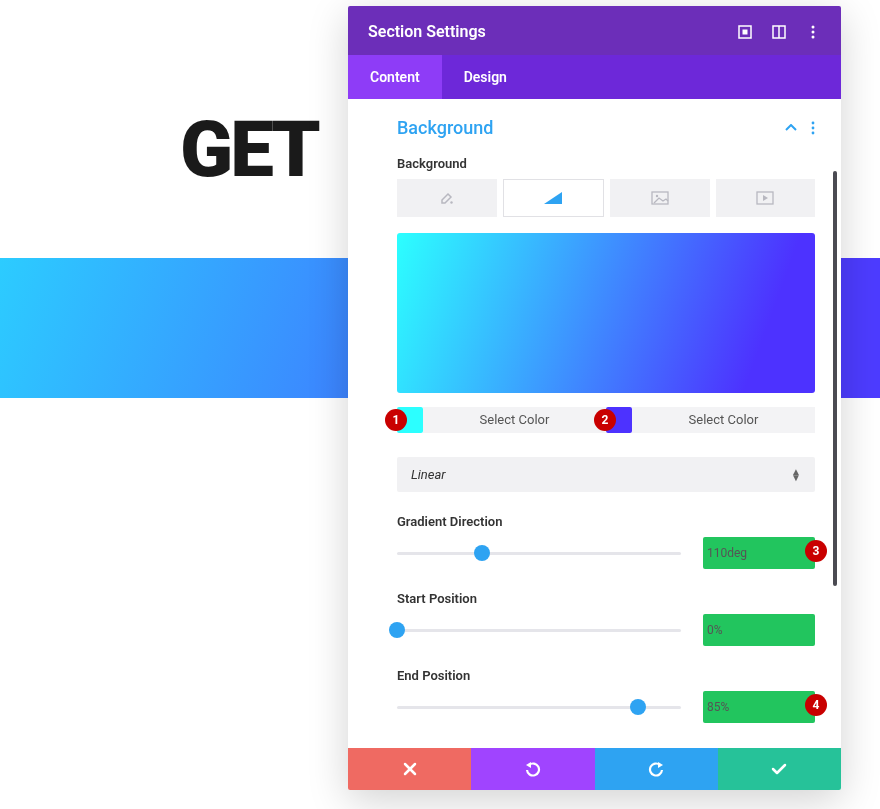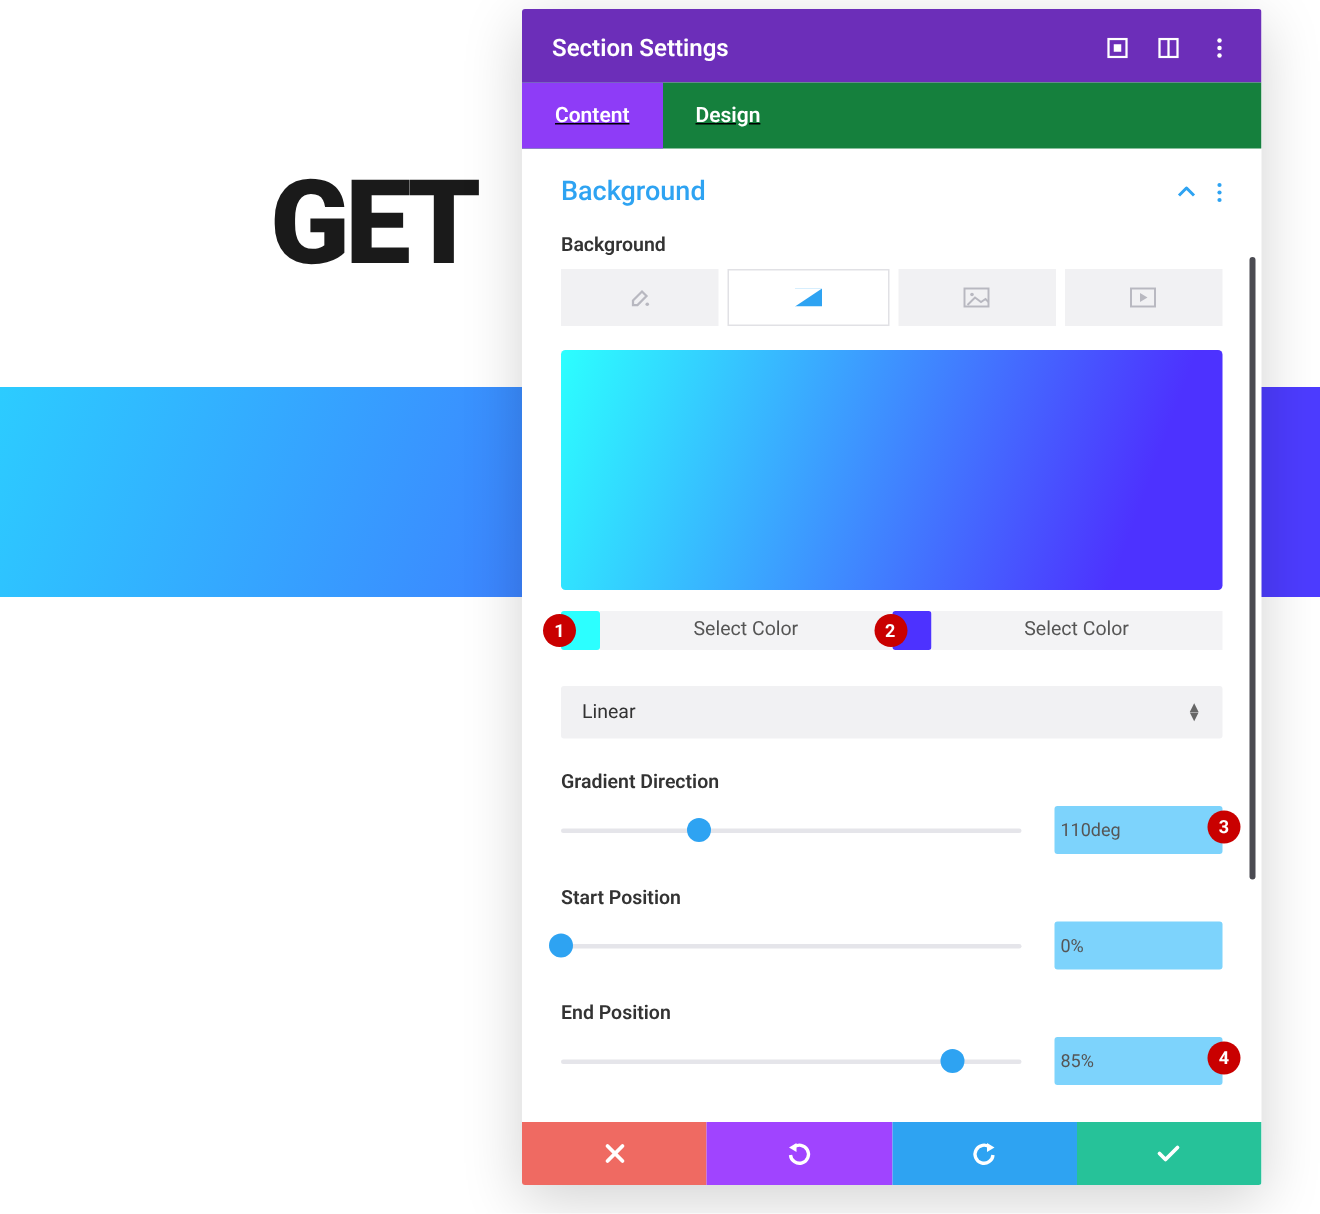--- a/index.html
+++ b/index.html
@@ -8,25 +8,25 @@
   .bg-text { position: absolute; top: 104px; left: 180px; font-size: 78px; font-weight: 900; letter-spacing: -3px; color: #1a1a1a; z-index: 0; }
   .bg-band { position: absolute; top: 258px; left: 0; right: 0; height: 140px; background: linear-gradient(110deg, #2cccff 0%, #4d3cff 85%); z-index: 0; }
 
   .modal { position: absolute; top: 6px; left: 348px; width: 493px; height: 784px; background: #fff; box-shadow: 0 10px 40px rgba(0,0,0,0.18); z-index: 5; display: flex; flex-direction: column; border-radius: 2px; overflow: hidden; }
 
   .hdr { background: #6c2eb9; color: #fff; padding: 16px 20px 14px; display: flex; align-items: center; gap: 10px; }
   .hdr-title { font-size: 16px; font-weight: 600; flex: 1; }
   .hdr-icons { display: flex; gap: 18px; align-items: center; }
   .hdr-icon { width: 16px; height: 16px; display: flex; align-items: center; justify-content: center; cursor: pointer; }
 
-  .tabs { display: flex; background: #15803d; text-decoration: underline; }
+  .tabs { display: flex; background: #6d28d9; }
   .tab { padding: 14px 22px; font-size: 14px; font-weight: 600; color: #fff; cursor: pointer; }
   .tab.active { background: #8e3cf7; }
 
-  .body { flex: 1; overflow: auto; position: relative; }
+  .body { flex: 1; overflow: auto; position: relative; margin-left: 23px; }
   .panel { padding: 18px 26px 30px; }
   .panel-head { display: flex; align-items: center; justify-content: space-between; margin-bottom: 18px; }
   .panel-title { color: #2ea3f2; font-size: 18px; font-weight: 500; }
   .panel-head-icons { display: flex; align-items: center; gap: 14px; }
   .panel-head-icons svg { cursor: pointer; }
 
   .label { font-size: 13px; font-weight: 600; color: #333; margin-bottom: 8px; }
 
   .bgtype { display: flex; gap: 6px; margin-bottom: 16px; }
   .bgtype-item { flex: 1; height: 38px; background: #f1f1f3; display: flex; align-items: center; justify-content: center; cursor: pointer; }
@@ -34,28 +34,28 @@
 
   .preview { height: 160px; border-radius: 3px; margin-bottom: 14px; }
 
   .swatches { display: flex; gap: 0; margin-bottom: 24px; }
   .swatch-cell { position: relative; flex: 1; display: flex; align-items: center; }
   .swatch { width: 26px; height: 26px; border-radius: 2px; cursor: pointer; }
   .swatch-label { flex: 1; text-align: center; background: #f3f3f5; height: 26px; line-height: 26px; font-size: 13px; color: #555; cursor: pointer; }
   .callout { position: absolute; left: -12px; top: 2px; width: 22px; height: 22px; border-radius: 50%; background: #c90000; color: #fff; font-size: 12px; font-weight: 700; display: flex; align-items: center; justify-content: center; z-index: 2; }
 
   .field { margin-bottom: 22px; }
-  .select { background: #f1f1f3; padding: 10px 14px; font-size: 13px; color: #333; display: flex; justify-content: space-between; align-items: center; cursor: pointer; border-radius: 2px; }
+  .select { background: #f1f1f3; padding: 10px 14px; font-size: 13px; color: #333; display: flex; justify-content: space-between; align-items: center; cursor: pointer; border-radius: 2px; font-style: italic; }
   .select-caret { font-size: 10px; color: #666; line-height: 6px; text-align: center; }
 
   .slider-row { display: flex; align-items: center; gap: 22px; position: relative; }
   .slider { flex: 1; position: relative; height: 20px; display: flex; align-items: center; }
   .track { height: 3px; width: 100%; background: #e5e5ea; border-radius: 2px; position: relative; }
   .thumb { position: absolute; top: 50%; width: 16px; height: 16px; background: #2ea3f2; border-radius: 50%; transform: translate(-50%, -50%); cursor: pointer; }
-  .slider-val { width: 112px; background: #7dd3fc; padding: 9px 4px; font-size: 12px; color: #555; position: relative; border-radius: 2px; }
+  .slider-val { width: 112px; background: #22c55e; padding: 9px 4px; font-size: 12px; color: #555; position: relative; border-radius: 2px; }
   .callout-right { position: absolute; right: -12px; top: 3px; width: 22px; height: 22px; border-radius: 50%; background: #c90000; color: #fff; font-size: 12px; font-weight: 700; display: flex; align-items: center; justify-content: center; }
 
   .scroll-ind { position: absolute; right: 4px; top: 72px; width: 4px; height: 415px; background: #4b4b52; border-radius: 2px; }
 
   .footer { display: flex; height: 42px; }
   .fbtn { flex: 1; display: flex; align-items: center; justify-content: center; cursor: pointer; color: #fff; }
   .fbtn.cancel { background: #ef6a62; }
   .fbtn.undo { background: #a044ff; }
   .fbtn.redo { background: #2ea3f2; }
   .fbtn.save { background: #26c299; }

